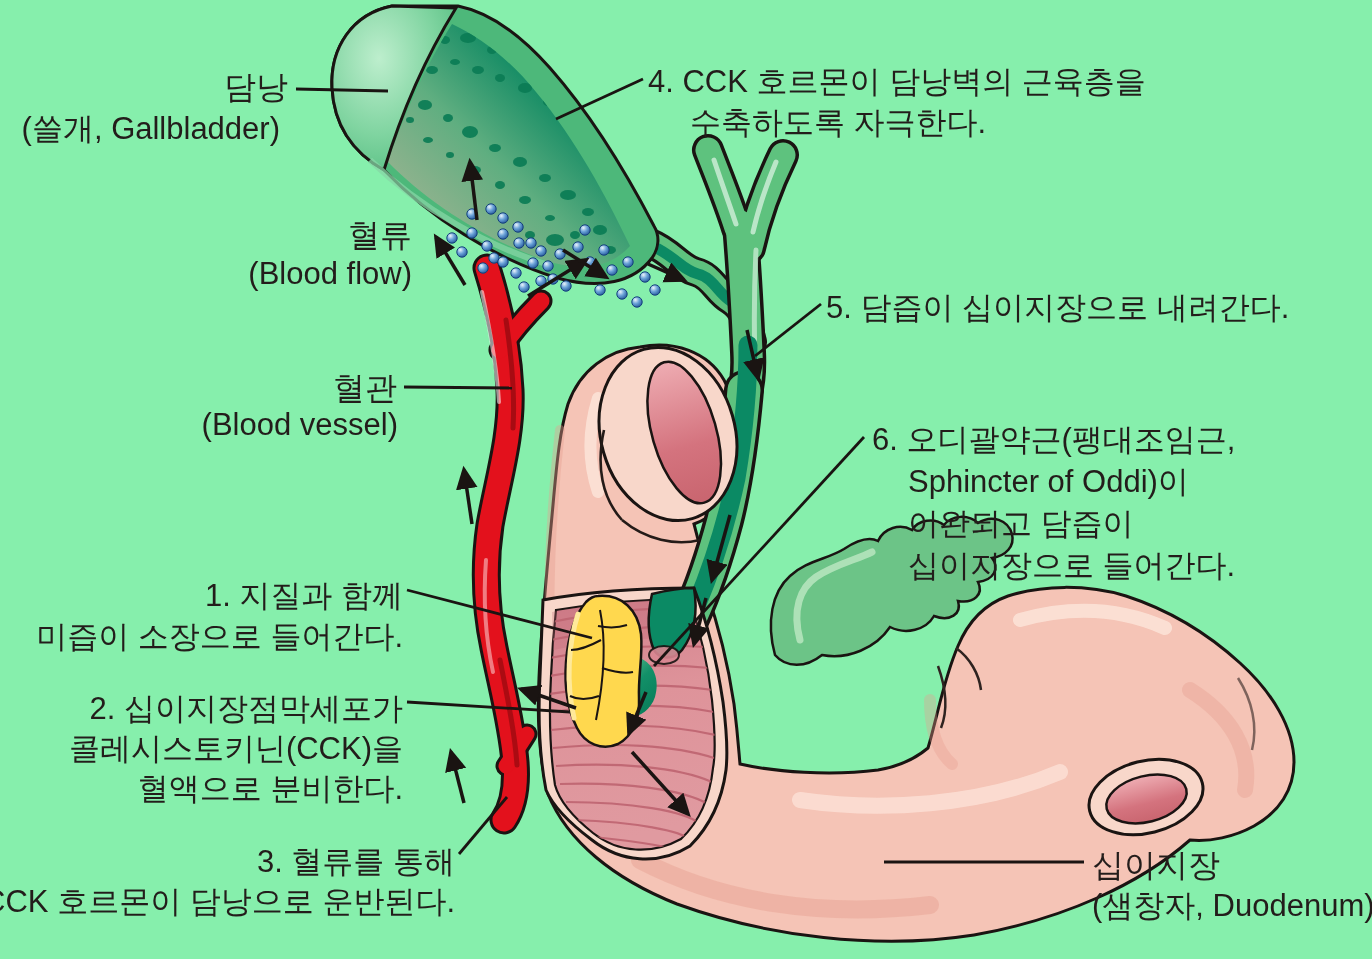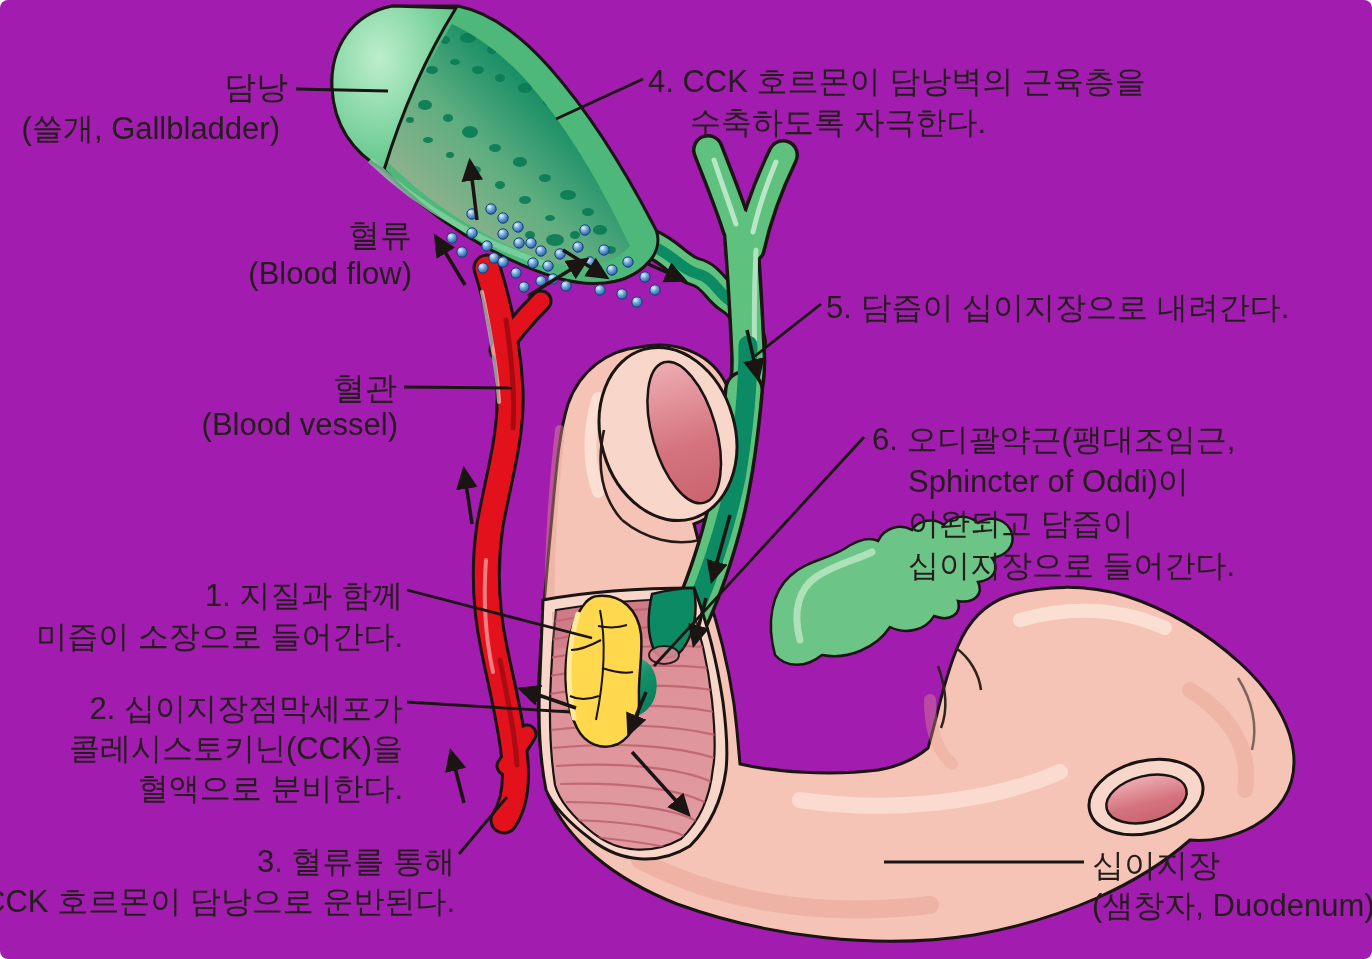--- a/index.html
+++ b/index.html
@@ -1,17 +1,17 @@
 <!DOCTYPE html>
 <html><head>
 <meta charset="utf-8">
 <style>
   html,body{margin:0;padding:0;background:#ffffff;}
-  .stage{position:relative;width:1372px;height:959px;background:#a21caf;overflow:hidden;
-         font-family:"Liberation Sans", sans-serif;border-radius:8px;}
+  .stage{position:relative;width:1372px;height:959px;background:#86efac;overflow:hidden;
+         font-family:"Liberation Sans", sans-serif;}
   svg{display:block;}
   text{fill:#231d1b;font-family:"Liberation Sans", sans-serif;}
   .lbl{font-size:31px;}
   .lbl-big{font-size:32px;}
 </style>
 </head>
 <body>
 
 <div class="stage">
 <svg width="1372" height="959" viewBox="0 0 1372 959">

